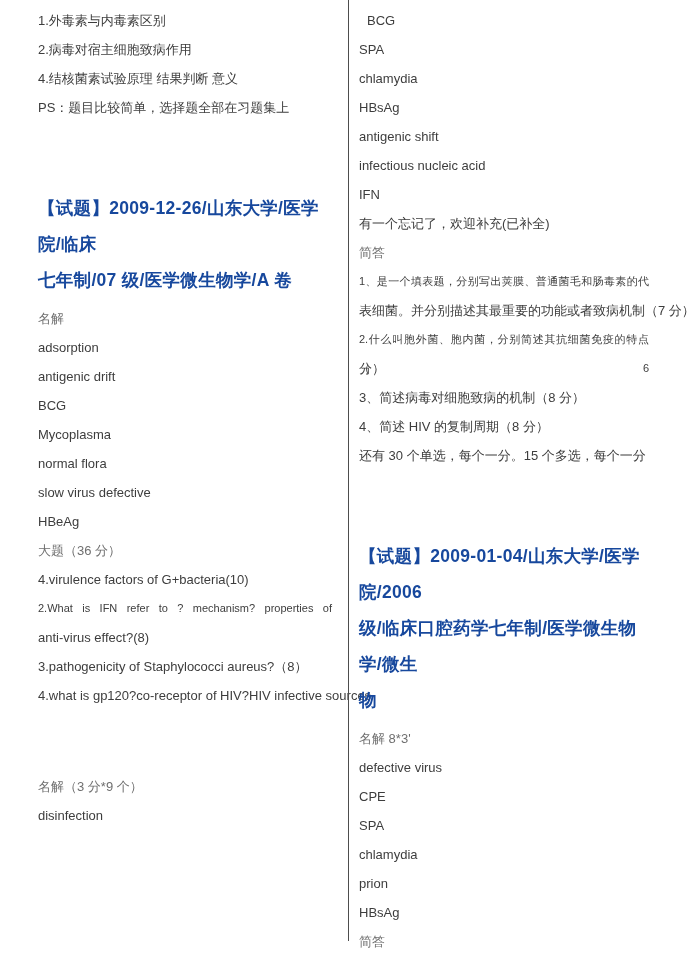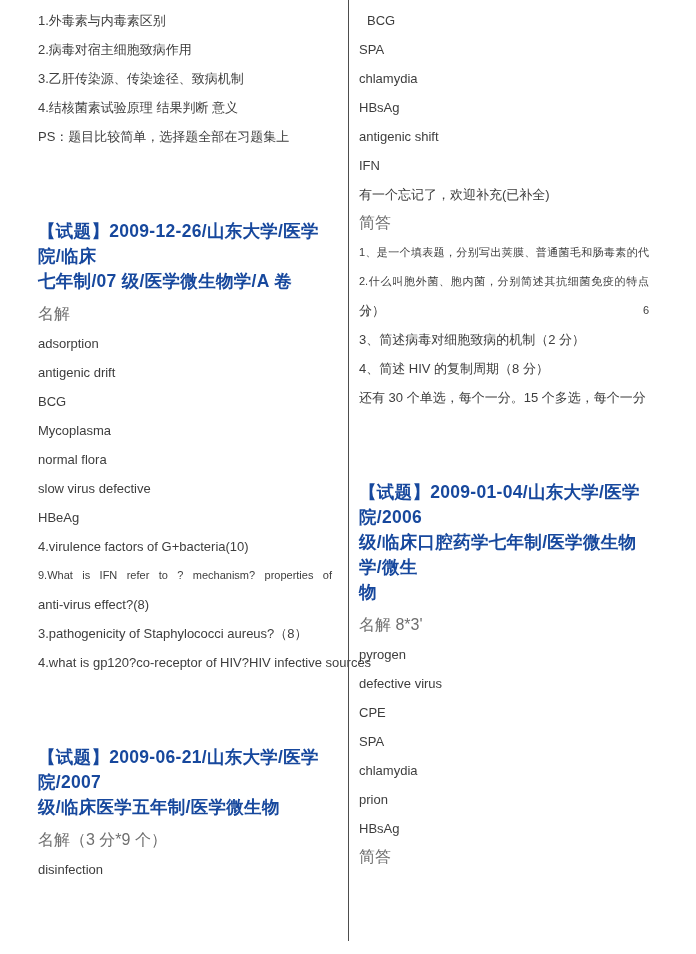--- a/index.html
+++ b/index.html
@@ -38,87 +38,86 @@
   .jbody {
     display: block;
     height: 29px;
     line-height: 29px;
     font-size: 11px;
     color: var(--body, #3d3d3d);
     text-align: justify;
     text-align-last: justify;
     white-space: normal;
   }
-  .muted { color: var(--muted, #6f6f6f); font-size: 16px; }
+  .muted { color: var(--muted, #6f6f6f); font-size: 13px; }
   .indent { padding-left: 8px; }
   .header {
     color: var(--accent, #17489d);
     font-weight: bold;
     font-size: 17.5px;
-    line-height: 25px;
+    line-height: 36px;
     white-space: pre-line;
     margin: 6px 0;
     letter-spacing: 0.3px;
   }
   .gap { height: 62px; }
 </style>
 </head>
 <body>
 
 <div class="page">
   <div class="col col-left">
       <div class="line body">1.外毒素与内毒素区别</div>
       <div class="line body">2.病毒对宿主细胞致病作用</div>
-      <div class="line body">3.乙肝传染源、传染途径、致病机制</div>
       <div class="line body">4.结核菌素试验原理 结果判断 意义</div>
       <div class="line body">PS：题目比较简单，选择题全部在习题集上</div>
       <div class="gap"></div>
       <div class="header">【试题】2009-12-26/山东大学/医学院/临床
 七年制/07 级/医学微生物学/A 卷</div>
       <div class="line muted">名解</div>
       <div class="line body">adsorption</div>
       <div class="line body">antigenic drift</div>
       <div class="line body">BCG</div>
       <div class="line body">Mycoplasma</div>
       <div class="line body">normal flora</div>
       <div class="line body">slow virus defective</div>
       <div class="line body">HBeAg</div>
+      <div class="line muted">大题（36 分）</div>
       <div class="line body">4.virulence factors of G+bacteria(10)</div>
-      <div class="jbody">9.What is IFN refer to ? mechanism? properties of</div>
+      <div class="jbody">2.What is IFN refer to ? mechanism? properties of</div>
       <div class="line body">anti-virus effect?(8)</div>
       <div class="line body">3.pathogenicity of Staphylococci aureus?（8）</div>
       <div class="line body">4.what is gp120?co-receptor of HIV?HIV infective sources</div>
       <div class="gap"></div>
-      <div class="header">【试题】2009-06-21/山东大学/医学院/2007
-级/临床医学五年制/医学微生物</div>
       <div class="line muted">名解（3 分*9 个）</div>
       <div class="line body">disinfection</div>
     </div>
   <div class="divider"></div>
   <div class="col col-right">
       <div class="line body indent">BCG</div>
       <div class="line body">SPA</div>
       <div class="line body">chlamydia</div>
       <div class="line body">HBsAg</div>
       <div class="line body">antigenic shift</div>
+      <div class="line body">infectious nucleic acid</div>
       <div class="line body">IFN</div>
       <div class="line body">有一个忘记了，欢迎补充(已补全)</div>
       <div class="line muted">简答</div>
       <div class="jbody">1、是一个填表题，分别写出荚膜、普通菌毛和肠毒素的代</div>
+      <div class="line body">表细菌。并分别描述其最重要的功能或者致病机制（7 分）</div>
       <div class="jbody">2.什么叫胞外菌、胞内菌，分别简述其抗细菌免疫的特点（6</div>
       <div class="line body">分）</div>
-      <div class="line body">3、简述病毒对细胞致病的机制（2 分）</div>
+      <div class="line body">3、简述病毒对细胞致病的机制（8 分）</div>
       <div class="line body">4、简述 HIV 的复制周期（8 分）</div>
       <div class="line body">还有 30 个单选，每个一分。15 个多选，每个一分</div>
       <div class="gap"></div>
       <div class="header">【试题】2009-01-04/山东大学/医学院/2006
 级/临床口腔药学七年制/医学微生物学/微生
 物</div>
       <div class="line muted">名解 8*3'</div>
-      <div class="line body">pyrogen</div>
       <div class="line body">defective virus</div>
       <div class="line body">CPE</div>
       <div class="line body">SPA</div>
       <div class="line body">chlamydia</div>
       <div class="line body">prion</div>
       <div class="line body">HBsAg</div>
       <div class="line muted">简答</div>
     </div>
 </div>
 

